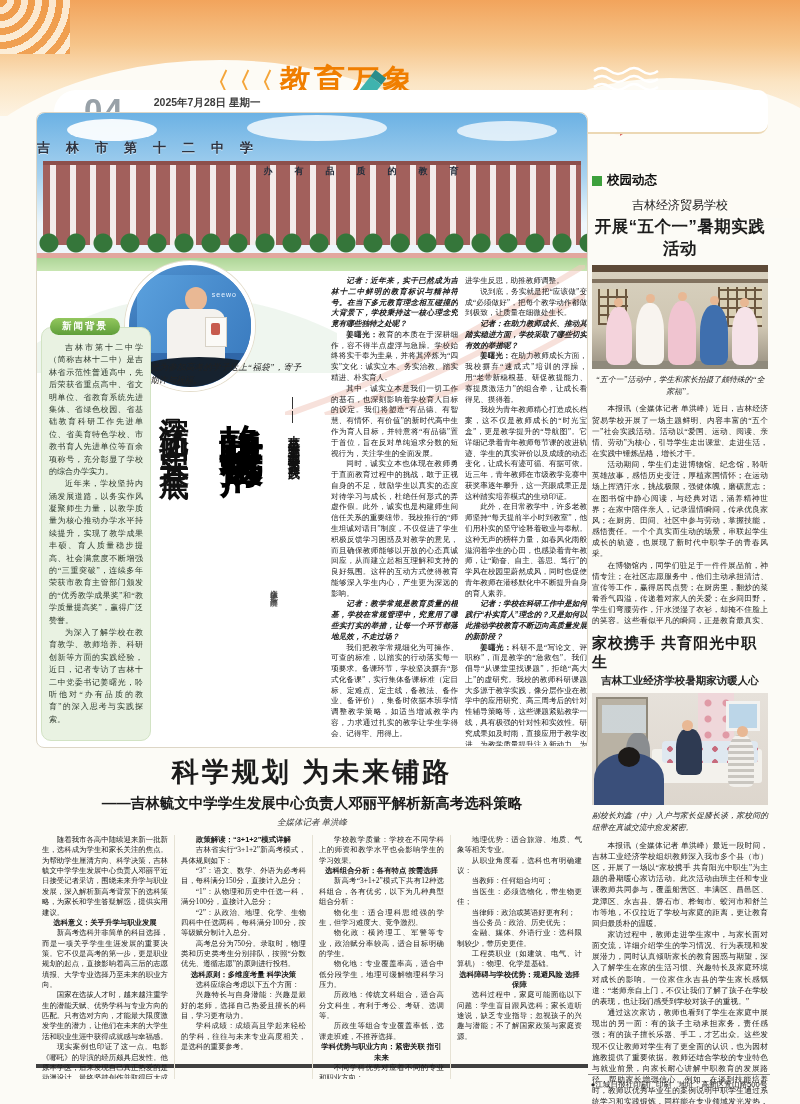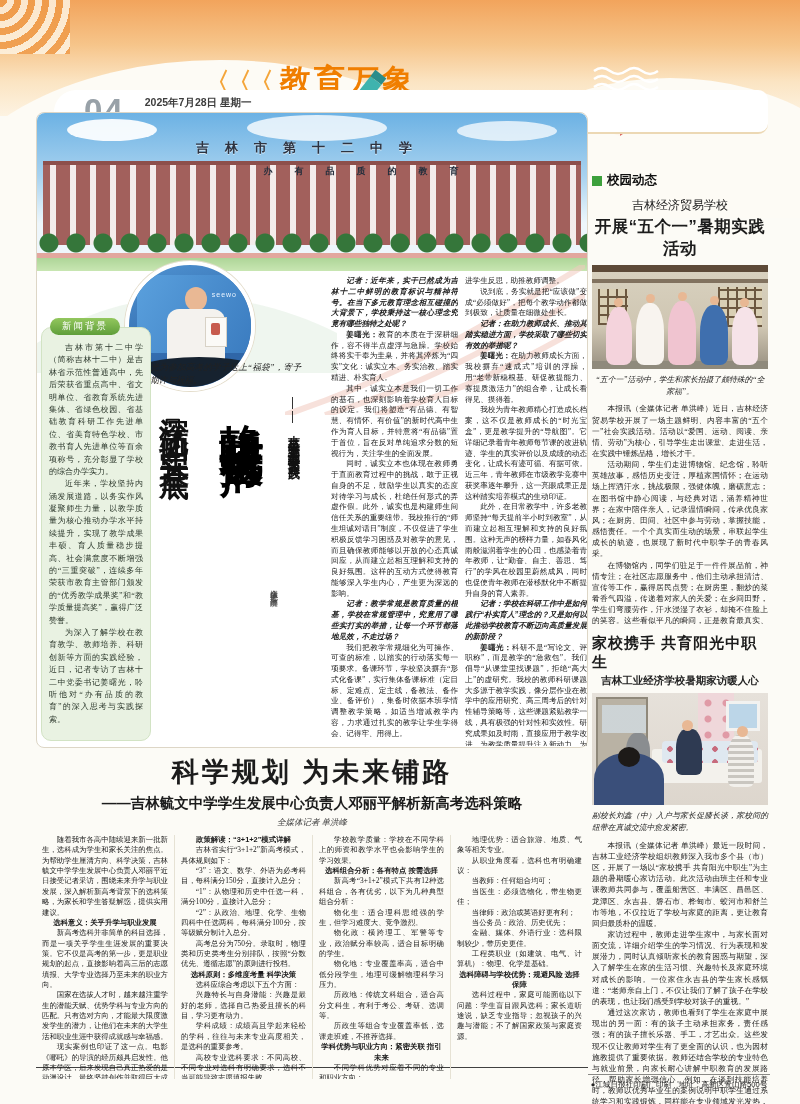--- a/index.html
+++ b/index.html
@@ -19,41 +19,41 @@
   .sec-title { position:absolute; left:204px; top:60px; font-family:"Liberation Sans","DejaVu Sans",sans-serif;
           font-weight:900; font-size:31px; color:#f07e00; letter-spacing:3px; white-space:nowrap; }
   .sec-title .marks { color:#f4a53a; font-size:26px; letter-spacing:-4px; margin-right:10px; font-weight:700; }
   .pencil { position:absolute; left:352px; top:66px; transform:rotate(38deg); }
   .waves { position:absolute; left:592px; top:66px; }
   .book { position:absolute; left:580px; top:88px; }
   .masthead { position:absolute; left:670px; top:92px; width:100px; text-align:center; color:#c62b22;
           font-size:19px; font-weight:bold; font-style:italic; transform:rotate(-3deg);
           font-family:"Liberation Serif","DejaVu Serif",serif; letter-spacing:2px; }
   .infobar { position:absolute; left:54px; top:90px; width:714px; height:44px; background:#fff;
-          border-radius:22px 10px 10px 22px; display:flex; align-items:center; gap:20px; padding-left:30px;
+          border-radius:22px 10px 10px 22px; display:flex; align-items:center; gap:29px; padding-left:30px;
           border-bottom:2px solid #ecd8b4; }
   .pagenum { font-family:"Liberation Sans","DejaVu Sans",sans-serif; font-size:33px; font-weight:700;
           color:#98a1a8; letter-spacing:2px; }
   .dateblock { font-family:"Liberation Sans","DejaVu Sans",sans-serif; color:#3d3d3d; }
   .dateblock .d1 { font-size:10.5px; font-weight:bold; margin-bottom:3px; }
   .dateblock .d2 { font-size:9.5px; color:#555; }
 
   
   .feature { position:absolute; left:36px; top:112px; width:552px; height:636px; background:#fff;
           border:1px solid #ddd6c6; border-radius:8px; }
   .photo { position:absolute; left:0; top:0; width:550px; height:158px; border-radius:8px 8px 0 0; overflow:hidden;
           background:linear-gradient(180deg,#6cb2e4 0%,#a8d2ef 40%,#dceef9 62%,#eef6fb 70%); }
   .cloud { position:absolute; background:rgba(255,255,255,.92); border-radius:50%; }
   .building { position:absolute; left:6px; right:6px; top:48px; height:84px; background:#a express;
           background:#a2605c; border-top:4px solid #8d4f4b;
           background-image:
             repeating-linear-gradient(90deg, rgba(255,255,255,.0) 0 7px, rgba(255,255,255,.88) 7px 13px, rgba(255,255,255,0) 13px 20px),
             repeating-linear-gradient(0deg, rgba(162,96,92,1) 0 6px, rgba(162,96,92,0) 6px 12px, rgba(162,96,92,1) 12px 19px);
           background-color:#a2605c; }
-  .rooftext { position:absolute; left:0; right:0; top:26px; text-align:center; color:#2e3340; font-weight:bold;
+  .rooftext { position:absolute; left:0; right:0; top:26px; color:#2e3340; font-weight:bold;
           font-size:13px; letter-spacing:16px; text-shadow:0 1px 0 rgba(255,255,255,.6); white-space:nowrap; }
   .slogan { position:absolute; left:120px; right:0; top:52px; text-align:center; color:#232e3c; font-weight:bold;
           font-size:9px; letter-spacing:22px; white-space:nowrap; }
   .trees { position:absolute; left:0; right:0; bottom:16px; height:24px;
           background:radial-gradient(circle 10px at 12px 12px,#35763a 9px,rgba(0,0,0,0) 10px);
           background-size:27px 24px; background-repeat:repeat-x; }
   .track { position:absolute; left:0; right:0; bottom:12px; height:6px; background:#e2a79e; }
   .field { position:absolute; left:0; right:0; bottom:0; height:13px; background:linear-gradient(180deg,#aed598,#c8e6b2); }
   .deco { position:absolute; pointer-events:none; }
 
@@ -67,21 +67,21 @@
   .cp-body { position:absolute; left:38px; top:44px; width:58px; height:52px; border-radius:12px 12px 0 0; background:#f4f2ee; }
   .cp-bag { position:absolute; left:76px; top:52px; width:22px; height:30px; background:#fbfaf7; border:1px solid #d8d2c6; }
   .cp-bagmark { position:absolute; left:82px; top:58px; width:9px; height:12px; background:#c75b4e; border-radius:2px; }
   .cp-audience { position:absolute; left:-10px; bottom:-18px; width:160px; height:48px; background:#16222f; border-radius:50% 50% 0 0; }
   .inset-caption { position:absolute; left:96px; top:248px; width:168px; font-style:italic; font-size:8.6px;
           line-height:1.55; color:#222; text-align:justify; }
 
   .news-bg { position:absolute; left:4px; top:214px; width:110px; height:414px; background:#e9f2e2;
           border:1px solid #d2e3c4; border-radius:10px; padding:14px 7px 6px; }
   .news-bg-label { position:absolute; left:8px; top:-10px; background:linear-gradient(180deg,#93c75e,#5f9e3a);
-          color:#fff; font-size:9.5px; font-weight:normal; padding:2px 12px; border-radius:10px;
+          color:#fff; font-size:9.5px; font-weight:bold; padding:2px 12px; border-radius:10px;
           font-family:"Liberation Sans","DejaVu Sans",sans-serif; letter-spacing:2px; }
   .news-bg-text { height:100%; overflow:hidden; }
   .news-bg-text p { font-size:8px; line-height:1.55; text-align:justify; text-indent:2em; color:#2c382c; }
 
   .vt-small { position:absolute; left:116px; top:282px; height:352px; writing-mode:vertical-rl;
           font-family:"Liberation Sans","DejaVu Sans",sans-serif; font-weight:900; font-size:30px;
           letter-spacing:7px; color:#111; }
   .vt-big { position:absolute; left:176px; top:276px; height:364px; writing-mode:vertical-rl;
           font-family:"Liberation Sans","DejaVu Sans",sans-serif; font-weight:900; font-size:44px;
           letter-spacing:5px; color:#000; }
@@ -130,21 +130,21 @@
       background:radial-gradient(circle 3px at 10px 10px,#e09aa6 3px,rgba(0,0,0,0) 4px) #efd7da; background-size:18px 16px; }
   .p2-cabinet { position:absolute; left:4px; top:4px; width:52px; height:74px; background:#b9b2a4;
       background-image:linear-gradient(rgba(210,220,226,.8),rgba(210,220,226,.8)); background-size:44px 28px;
       background-repeat:no-repeat; background-position:4px 6px; border:2px solid #8f887a; }
   .p2-bed { position:absolute; right:6px; top:56px; width:110px; height:34px; background:#f3f1ec; border-radius:3px; }
   .p2-quilt { position:absolute; right:10px; top:48px; width:96px; height:22px; border-radius:4px;
       background:radial-gradient(circle 2.5px at 8px 8px,#c76a7c 2.5px,rgba(0,0,0,0) 3px) #dfe8f0; background-size:15px 13px; }
   .p2-person { position:absolute; border-radius:40% 40% 6px 6px; }
 
   
-  .bottom { position:absolute; left:36px; top:754px; width:552px; height:314px; border-bottom:1px solid #404040; }
+  .bottom { position:absolute; left:36px; top:754px; width:552px; height:314px; border-bottom:4px solid #404040; }
   .b-head { text-align:center; font-size:27px; font-weight:900; letter-spacing:3px;
           font-family:"Liberation Sans","DejaVu Sans",sans-serif; }
   .b-sub { text-align:center; font-size:14.5px; font-weight:bold; margin-top:4px;
           font-family:"Liberation Sans","DejaVu Sans",sans-serif; }
   .b-byline { text-align:center; font-size:8.5px; font-style:italic; color:#444; margin-top:4px; }
   .bcols { display:flex; margin-top:6px; height:244px; overflow:hidden; }
   .bcol { width:25%; padding:0 6px; overflow:hidden; }
   .bcol + .bcol { border-left:1px solid #e6e2d4; }
   .bcol p { font-size:7.4px; line-height:1.4; }
 
@@ -255,21 +255,21 @@
         <p>同时，诚实立本也体现在教师勇于直面教育过程中的挑战，敢于正视自身的不足，鼓励学生以真实的态度对待学习与成长，杜绝任何形式的弄虚作假。此外，诚实也是构建师生间信任关系的重要纽带。我校推行的“师生坦诚对话日”制度，不仅促进了学生积极反馈学习困惑及对教学的意见，而且确保教师能够以开放的心态真诚回应，从而建立起相互理解和支持的良好氛围。这样的互动方式使得教育能够深入学生内心，产生更为深远的影响。</p>
         <p class="p-q">记者：教学常规是教育质量的根基，学校在常规管理中，究竟用了哪些实打实的举措，让每一个环节都落地见效，不走过场？</p>
         <p>我们把教学常规细化为可操作、可查的标准，以踏实的行动落实每一项要求。备课环节，学校坚决摒弃“形式化备课”，实行集体备课标准（定目标、定难点、定主线，备教法、备作业、备评价），集备时依据本班学情调整教学策略，如适当增减教学内容，力求通过扎实的教学让学生学得会、记得牢、用得上。</p>
       </div>
     <div class="fcol fcol2">
         <p class="p-cont">进学生反思，助推教师调整。</p>
         <p>说到底，务实就是把“应该做”变成“必须做好”，把每个教学动作都做到极致，让质量在细微处生长。</p>
         <p class="p-q">记者：在助力教师成长、推动其踏实稳进方面，学校采取了哪些切实有效的举措呢？</p>
         <p><b>姜曙光：</b>在助力教师成长方面，我校摒弃“速成式”培训的浮躁，用“老带新稳根基、研促教提能力、赛提质激活力”的组合拳，让成长看得见、摸得着。</p>
         <p>我校为青年教师精心打造成长档案，这不仅是教师成长的“时光宝盒”，更是教学提升的“导航图”。它详细记录着青年教师每节课的改进轨迹、学生的真实评价以及成绩的动态变化，让成长有迹可循、有据可依。近三年，青年教师在市级教学竞赛中获奖率逐年攀升，这一亮眼成果正是这种踏实培养模式的生动印证。</p>
-        <p>此外，在日常教学中，许多老教师坚持“每天提前半小时到教室”，从而建立起相互理解和支持的良好氛围。这种无声的榜样力量，如春风化雨般滋润着学生的心田，也感染着青年教师，让“勤奋、自主、善思、笃行”的学风在校园里蔚然成风，同时也促使青年教师在潜移默化中不断提升自身的育人素养。</p>
+        <p>此外，在日常教学中，许多老教师坚持“每天提前半小时到教室”，他们用朴实的坚守诠释着敬业与奉献。这种无声的榜样力量，如春风化雨般滋润着学生的心田，也感染着青年教师，让“勤奋、自主、善思、笃行”的学风在校园里蔚然成风，同时也促使青年教师在潜移默化中不断提升自身的育人素养。</p>
         <p class="p-q">记者：学校在科研工作中是如何践行“朴实育人”理念的？又是如何以此推动学校教育不断迈向高质量发展的新阶段？</p>
         <p><b>姜曙光：</b>科研不是“写论文、评职称”，而是教学的“急救包”。我们倡导“从课堂里找课题”，拒绝“高大上”的虚研究。我校的教师科研课题大多源于教学实践，像分层作业在教学中的应用研究、高三周考后的针对性辅导策略等，这些课题紧贴教学一线，具有极强的针对性和实效性。研究成果如及时雨，直接应用于教学改进，为教学质量提升注入新动力。为激发教师参与科研的积极性，我校设立科研成果转化奖，对将研究成果成功应用于教学并取得显著成效的教师给予表彰和奖励，让科研真正成为教学的利器，助力教师在教学研究的道路上踏实前行。</p>
       </div>
   </div>
 
   <div class="right-col">
     <div class="sec-label">
       <span class="sq"></span>
       <span>校园动态</span>
     </div>
@@ -346,21 +346,20 @@
           <p class="p-sub">政策解读：“3+1+2”模式详解</p>
           <p>吉林省实行“3+1+2”新高考模式，具体规则如下：</p>
           <p>“3”：语文、数学、外语为必考科目，每科满分150分，直接计入总分；</p>
           <p>“1”：从物理和历史中任选一科，满分100分，直接计入总分；</p>
           <p>“2”：从政治、地理、化学、生物四科中任选两科，每科满分100分，按等级赋分制计入总分。</p>
           <p>高考总分为750分。录取时，物理类和历史类考生分别排队，按照“分数优先、遵循志愿”的原则进行投档。</p>
           <p class="p-sub">选科原则：多维度考量 科学决策</p>
           <p>选科应综合考虑以下五个方面：</p>
           <p>兴趣特长与自身潜能：兴趣是最好的老师，选择自己热爱且擅长的科目，学习更有动力。</p>
           <p>学科成绩：成绩高且学起来轻松的学科，往往与未来专业高度相关，是选科的重要参考。</p>
-          <p>高校专业选科要求：不同高校、不同专业对选科有明确要求，选科不当可能导致志愿填报失败。</p>
         </div>
       <div class="bcol">
           <p>学校教学质量：学校在不同学科上的师资和教学水平也会影响学生的学习效果。</p>
           <p class="p-sub">选科组合分析：各有特点 按需选择</p>
           <p>新高考“3+1+2”模式下共有12种选科组合，各有优劣，以下为几种典型组合分析：</p>
           <p>物化生：适合理科思维强的学生，但学习难度大、竞争激烈。</p>
           <p>物化政：横跨理工、军警等专业，政治赋分率较高，适合目标明确的学生。</p>
           <p>物化地：专业覆盖率高，适合中低分段学生，地理可缓解物理科学习压力。</p>
           <p>历政地：传统文科组合，适合高分文科生，有利于考公、考研、选调等。</p>
           <p>历政生等组合专业覆盖率低，选课走班难，不推荐选择。</p>

